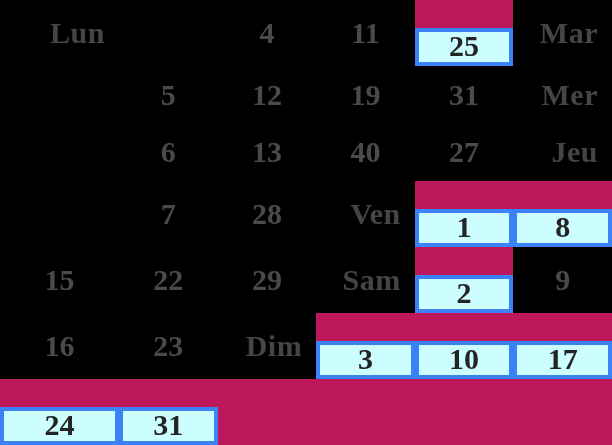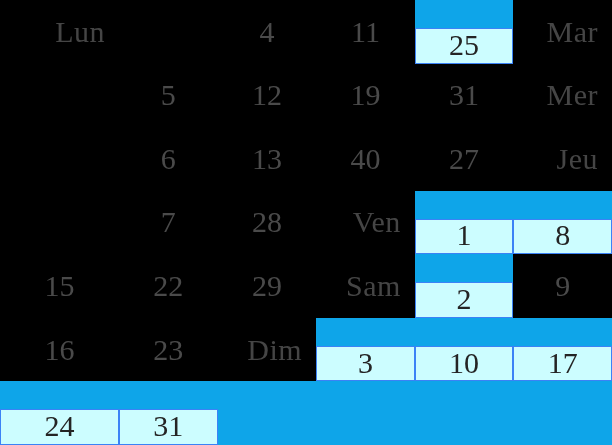--- a/index.html
+++ b/index.html
@@ -10,21 +10,22 @@
   body {
     width: 612px;
     height: 445px;
     overflow: hidden;
     font-family: "Liberation Serif", "DejaVu Serif", serif;
   }
   #calendar {
     position: relative;
     width: 612px;
     height: 445px;
-    background: #0ea5e9;
+    background: #be185d;
+    font-weight: bold;
   }
   .cal-grid {
     position: absolute;
     top: 0;
     left: 0;
     width: 612px;
     height: 445px;
     display: grid;
     grid-template-columns: 119px repeat(5, 1fr);
     grid-template-rows: repeat(7, 1fr);
@@ -50,21 +51,21 @@
     background: #000000;
     box-sizing: border-box;
     position: relative;
   }
   .daycell.empty {
     color: transparent;
   }
   .daycell.hl {
     background: #ccfdff;
     color: #242424;
-    border: 1px solid #3b82f6;
+    border: 4px solid #3b82f6;
     margin-top: 28px;
   }
   .daycell.hl span {
     position: relative;
     top: -1px;
   }
 </style>
 </head>
 <body>
 

